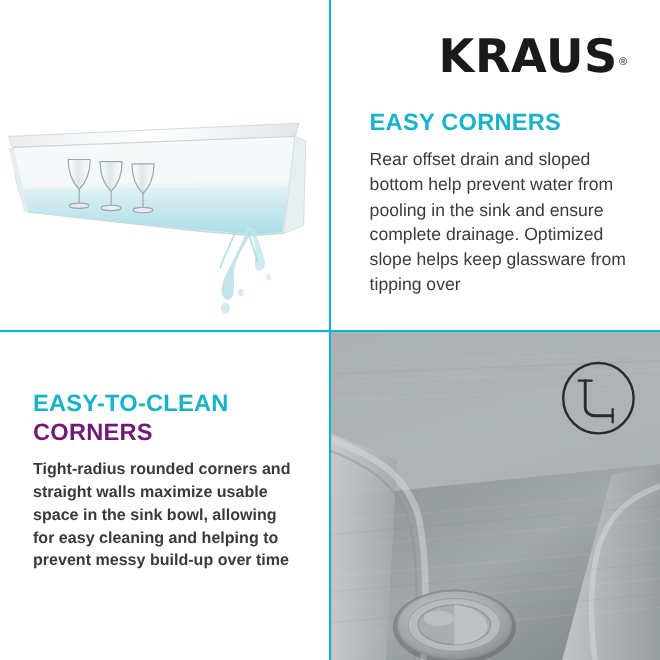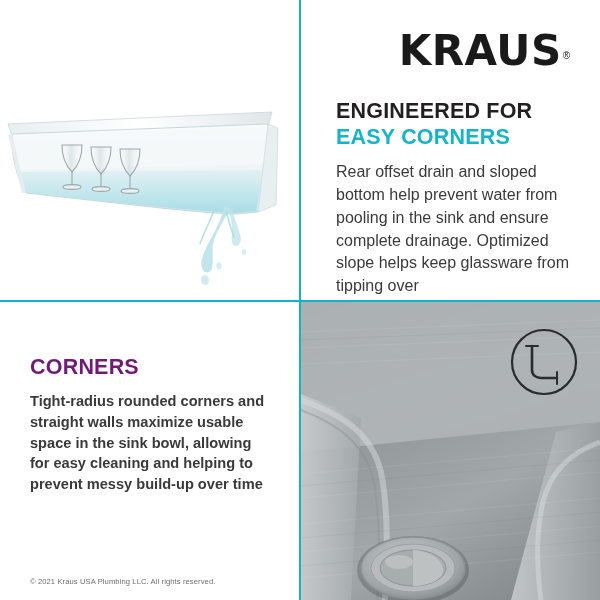--- a/index.html
+++ b/index.html
@@ -220,36 +220,35 @@
         <path d="M226,210 C228,220 232,230 234,238"></path>
       </g>
     </svg>
   </div>
 
   <div class="top-right">
     <div class="brand">
       <span class="brand-word">KRAUS</span><span class="brand-reg">®</span>
     </div>
     <div class="headline">
-      <span class="l1">ENGINEERED FOR</span>
       <span class="l2">EASY CORNERS</span>
     </div>
     <p class="body-copy">Rear offset drain and sloped bottom help prevent water from pooling in the sink and ensure complete drainage. Optimized slope helps keep glassware from tipping over</p>
   </div>
 
   <div class="vline-top"></div>
   <div class="hline"></div>
   <div class="vline-bottom"></div>
 
   <div class="bottom-left">
     <div class="headline2">
+      <span class="l1">EASY-TO-CLEAN</span>
       <span class="l2">CORNERS</span>
     </div>
     <p class="body-copy2">Tight-radius rounded corners and straight walls maximize usable space in the sink bowl, allowing for easy cleaning and helping to prevent messy build-up over time</p>
-    <div class="copyright">© 2021 Kraus USA Plumbing LLC. All rights reserved.</div>
   </div>
 
   <div class="bottom-right">
     <svg width="299" height="298" viewBox="0 0 299 298">
       <defs>
         <linearGradient id="steelBack" x1="0" y1="0" x2="0.3" y2="1">
           <stop offset="0%" stop-color="#9ea2a4"></stop>
           <stop offset="45%" stop-color="#b3b7b9"></stop>
           <stop offset="100%" stop-color="#8e9294"></stop>
         </linearGradient>

